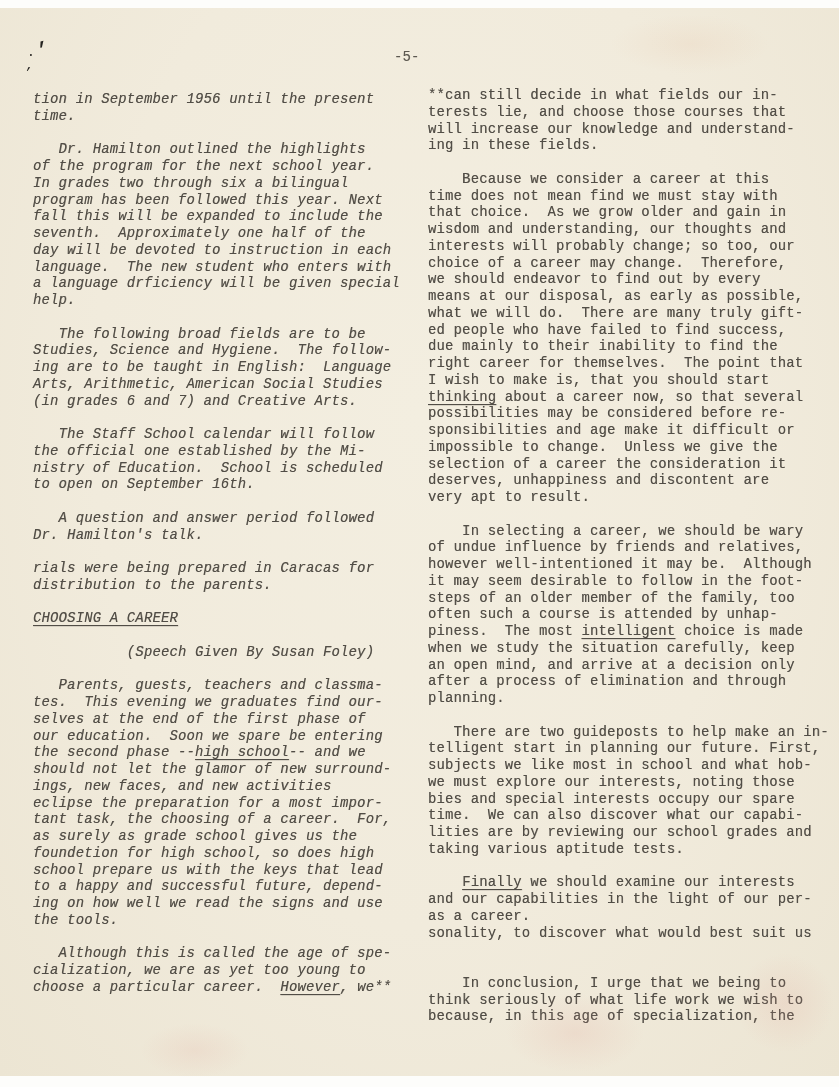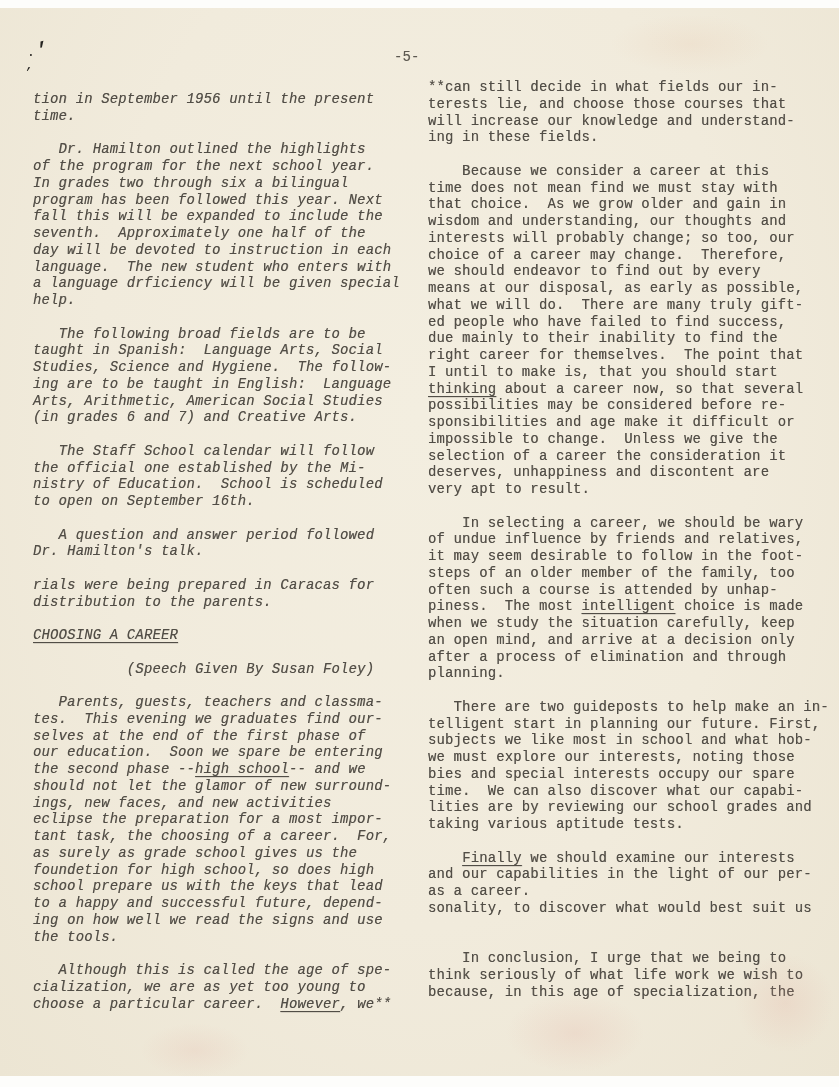--- a/index.html
+++ b/index.html
@@ -17,21 +17,21 @@
     font-size:13.8px;color:#5c5850;letter-spacing:.25px;
     text-shadow:.3px .3px .4px rgba(90,85,76,.5);
   }
   .col{
     position:absolute;
     font-size:13.8px;line-height:16.75px;letter-spacing:.25px;
     color:#514d46;
     text-shadow:.3px .3px .4px rgba(80,75,66,.55);
   }
   .col-left{left:33px;top:84px;width:392px;font-style:italic;}
-  .col-right{left:428px;top:72px;width:406px;}
+  .col-right{left:428px;top:80px;width:406px;}
   .line{white-space:pre;min-height:16.75px;}
   .u{text-decoration:underline;text-underline-offset:3px;text-decoration-thickness:1.1px;}
   .ink{position:absolute;color:#24221f;text-shadow:none;}
   .ink.m1{left:36px;top:20px;font-size:19px;font-weight:bold;transform:rotate(-12deg);}
   .ink.m2{left:27px;top:40px;font-size:13px;}
   .ink.m3{left:26px;top:50px;font-size:13px;transform:rotate(8deg);}
   .stain{position:absolute;pointer-events:none;}
   .s1{left:505px;top:985px;width:140px;height:80px;background:radial-gradient(ellipse,rgba(224,165,152,.20),rgba(224,165,152,0) 70%);}
   .s2{left:735px;top:945px;width:100px;height:100px;background:radial-gradient(ellipse,rgba(224,165,152,.20),rgba(224,165,152,0) 70%);}
   .s3{left:140px;top:1015px;width:110px;height:55px;background:radial-gradient(ellipse,rgba(224,165,152,.16),rgba(224,165,152,0) 70%);}
@@ -57,21 +57,20 @@
       <div class="line"><span>In grades two through six a bilingual</span></div>
       <div class="line"><span>program has been followed this year. Next</span></div>
       <div class="line"><span>fall this will be expanded to include the</span></div>
       <div class="line"><span>seventh.  Approximately one half of the</span></div>
       <div class="line"><span>day will be devoted to instruction in each</span></div>
       <div class="line"><span>language.  The new student who enters with</span></div>
       <div class="line"><span>a language drficiency will be given special</span></div>
       <div class="line"><span>help.</span></div>
       <div class="line">&nbsp;</div>
       <div class="line"><span>   The following broad fields are to be</span></div>
-      <div class="line"><span>taught in Spanish:  Language Arts, Social</span></div>
       <div class="line"><span>Studies, Science and Hygiene.  The follow-</span></div>
       <div class="line"><span>ing are to be taught in English:  Language</span></div>
       <div class="line"><span>Arts, Arithmetic, American Social Studies</span></div>
       <div class="line"><span>(in grades 6 and 7) and Creative Arts.</span></div>
       <div class="line">&nbsp;</div>
       <div class="line"><span>   The Staff School calendar will follow</span></div>
       <div class="line"><span>the official one established by the Mi-</span></div>
       <div class="line"><span>nistry of Education.  School is scheduled</span></div>
       <div class="line"><span>to open on September 16th.</span></div>
       <div class="line">&nbsp;</div>
@@ -116,31 +115,32 @@
       <div class="line"><span>that choice.  As we grow older and gain in</span></div>
       <div class="line"><span>wisdom and understanding, our thoughts and</span></div>
       <div class="line"><span>interests will probably change; so too, our</span></div>
       <div class="line"><span>choice of a career may change.  Therefore,</span></div>
       <div class="line"><span>we should endeavor to find out by every</span></div>
       <div class="line"><span>means at our disposal, as early as possible,</span></div>
       <div class="line"><span>what we will do.  There are many truly gift-</span></div>
       <div class="line"><span>ed people who have failed to find success,</span></div>
       <div class="line"><span>due mainly to their inability to find the</span></div>
       <div class="line"><span>right career for themselves.  The point that</span></div>
-      <div class="line"><span>I until to make is, that you should start</span></div>
+      <div class="line"><span>I wish to make is, that you should start</span></div>
       <div class="line"><span class="u">thinking</span><span> about a career now, so that several</span></div>
       <div class="line"><span>possibilities may be considered before re-</span></div>
       <div class="line"><span>sponsibilities and age make it difficult or</span></div>
       <div class="line"><span>impossible to change.  Unless we give the</span></div>
       <div class="line"><span>selection of a career the consideration it</span></div>
       <div class="line"><span>deserves, unhappiness and discontent are</span></div>
       <div class="line"><span>very apt to result.</span></div>
       <div class="line">&nbsp;</div>
       <div class="line"><span>    In selecting a career, we should be wary</span></div>
       <div class="line"><span>of undue influence by friends and relatives,</span></div>
+      <div class="line"><span>however well-intentioned it may be.  Although</span></div>
       <div class="line"><span>it may seem desirable to follow in the foot-</span></div>
       <div class="line"><span>steps of an older member of the family, too</span></div>
       <div class="line"><span>often such a course is attended by unhap-</span></div>
       <div class="line"><span>piness.  The most </span><span class="u">intelligent</span><span> choice is made</span></div>
       <div class="line"><span>when we study the situation carefully, keep</span></div>
       <div class="line"><span>an open mind, and arrive at a decision only</span></div>
       <div class="line"><span>after a process of elimination and through</span></div>
       <div class="line"><span>planning.</span></div>
       <div class="line">&nbsp;</div>
       <div class="line"><span>   There are two guideposts to help make an in-</span></div>

